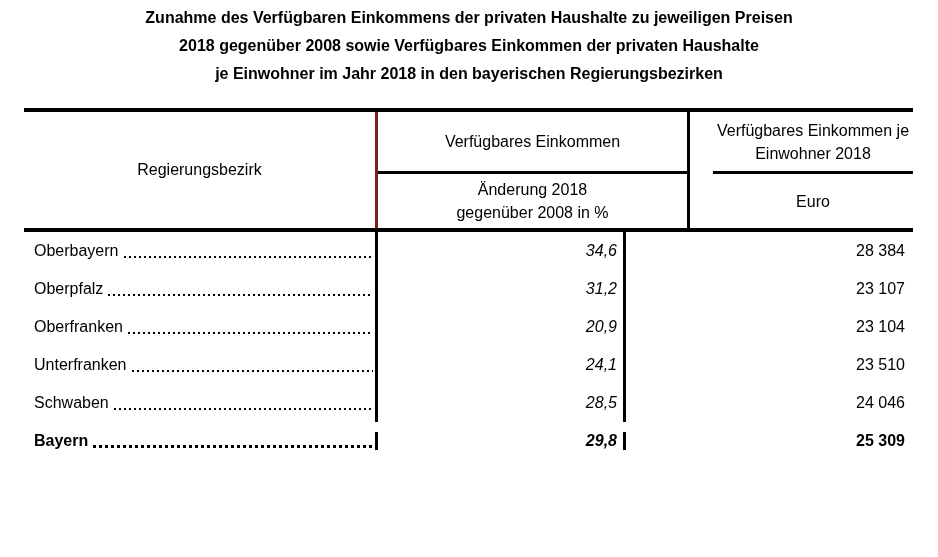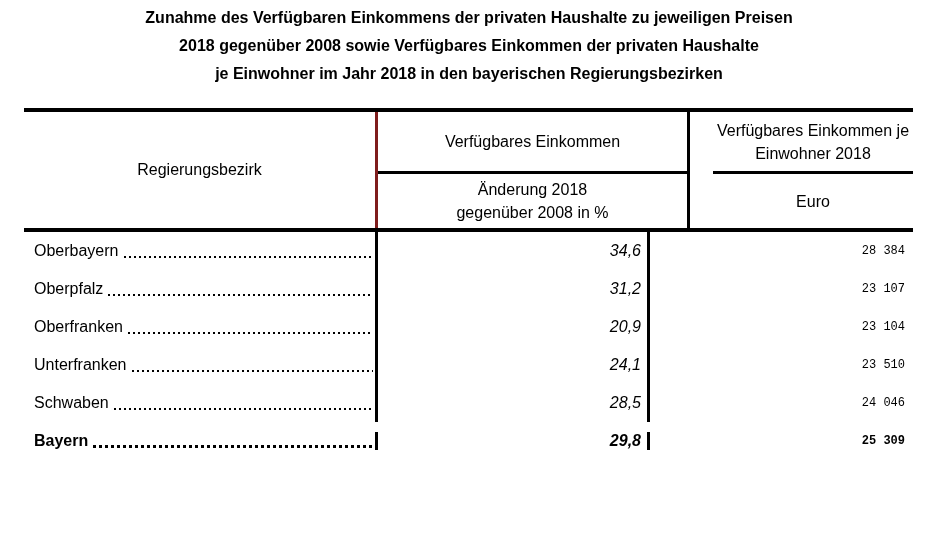--- a/index.html
+++ b/index.html
@@ -61,21 +61,20 @@
     align-items: center;
     justify-content: center;
     text-align: center;
     font-size: 16px;
     line-height: 23px;
     white-space: pre-line;
   }
   .tbody .trow {
     display: flex;
     height: 38px;
-    gap: 24px;
   }
   .cell-name {
     width: 354px;
     border-right: 3px solid #000;
     display: flex;
     align-items: center;
     padding-left: 10px;
     padding-right: 2px;
     font-size: 16px;
     overflow: hidden;
@@ -98,22 +97,21 @@
     padding-right: 6px;
     font-size: 16px;
     font-style: italic;
   }
   .cell-euro {
     flex: 1;
     display: flex;
     align-items: center;
     justify-content: flex-end;
     padding-right: 8px;
-    font-size: 12px;
-    font-family: Liberation Mono, monospace;
+    font-size: 16px;
   }
   .trow.total { font-weight: bold; align-items: center; }
   .trow.total .dot-leader {
     height: 3px;
     top: 5px;
     background: repeating-linear-gradient(to right, #000 0 3px, transparent 3px 6px);
   }
 </style>
 </head>
 <body>

